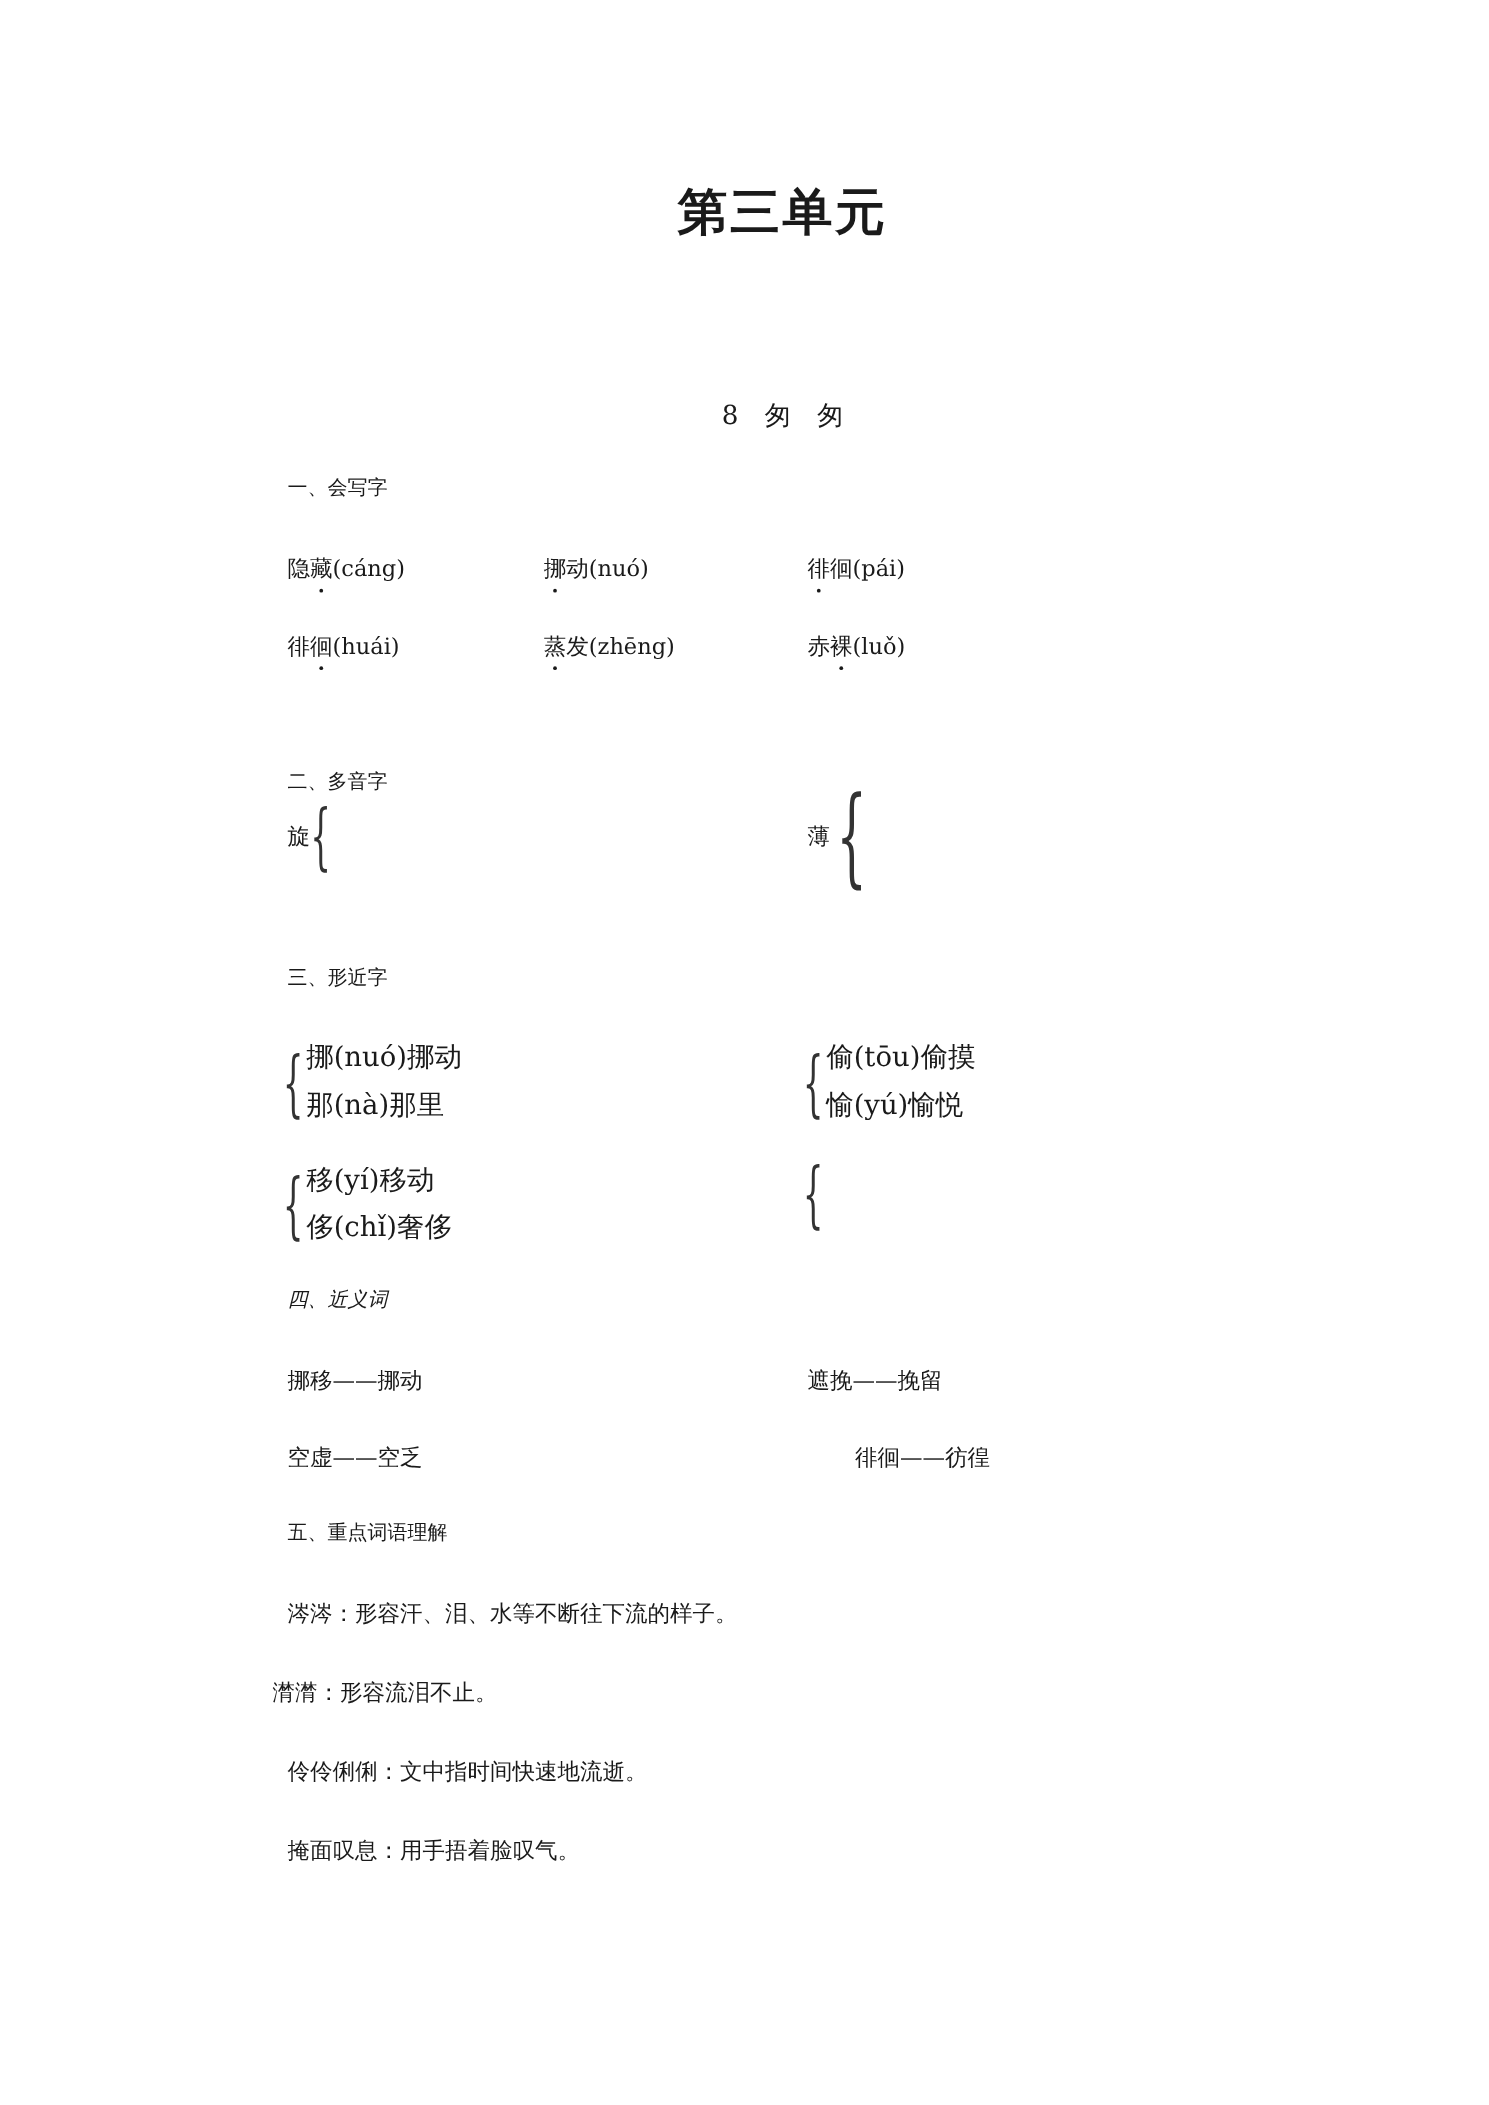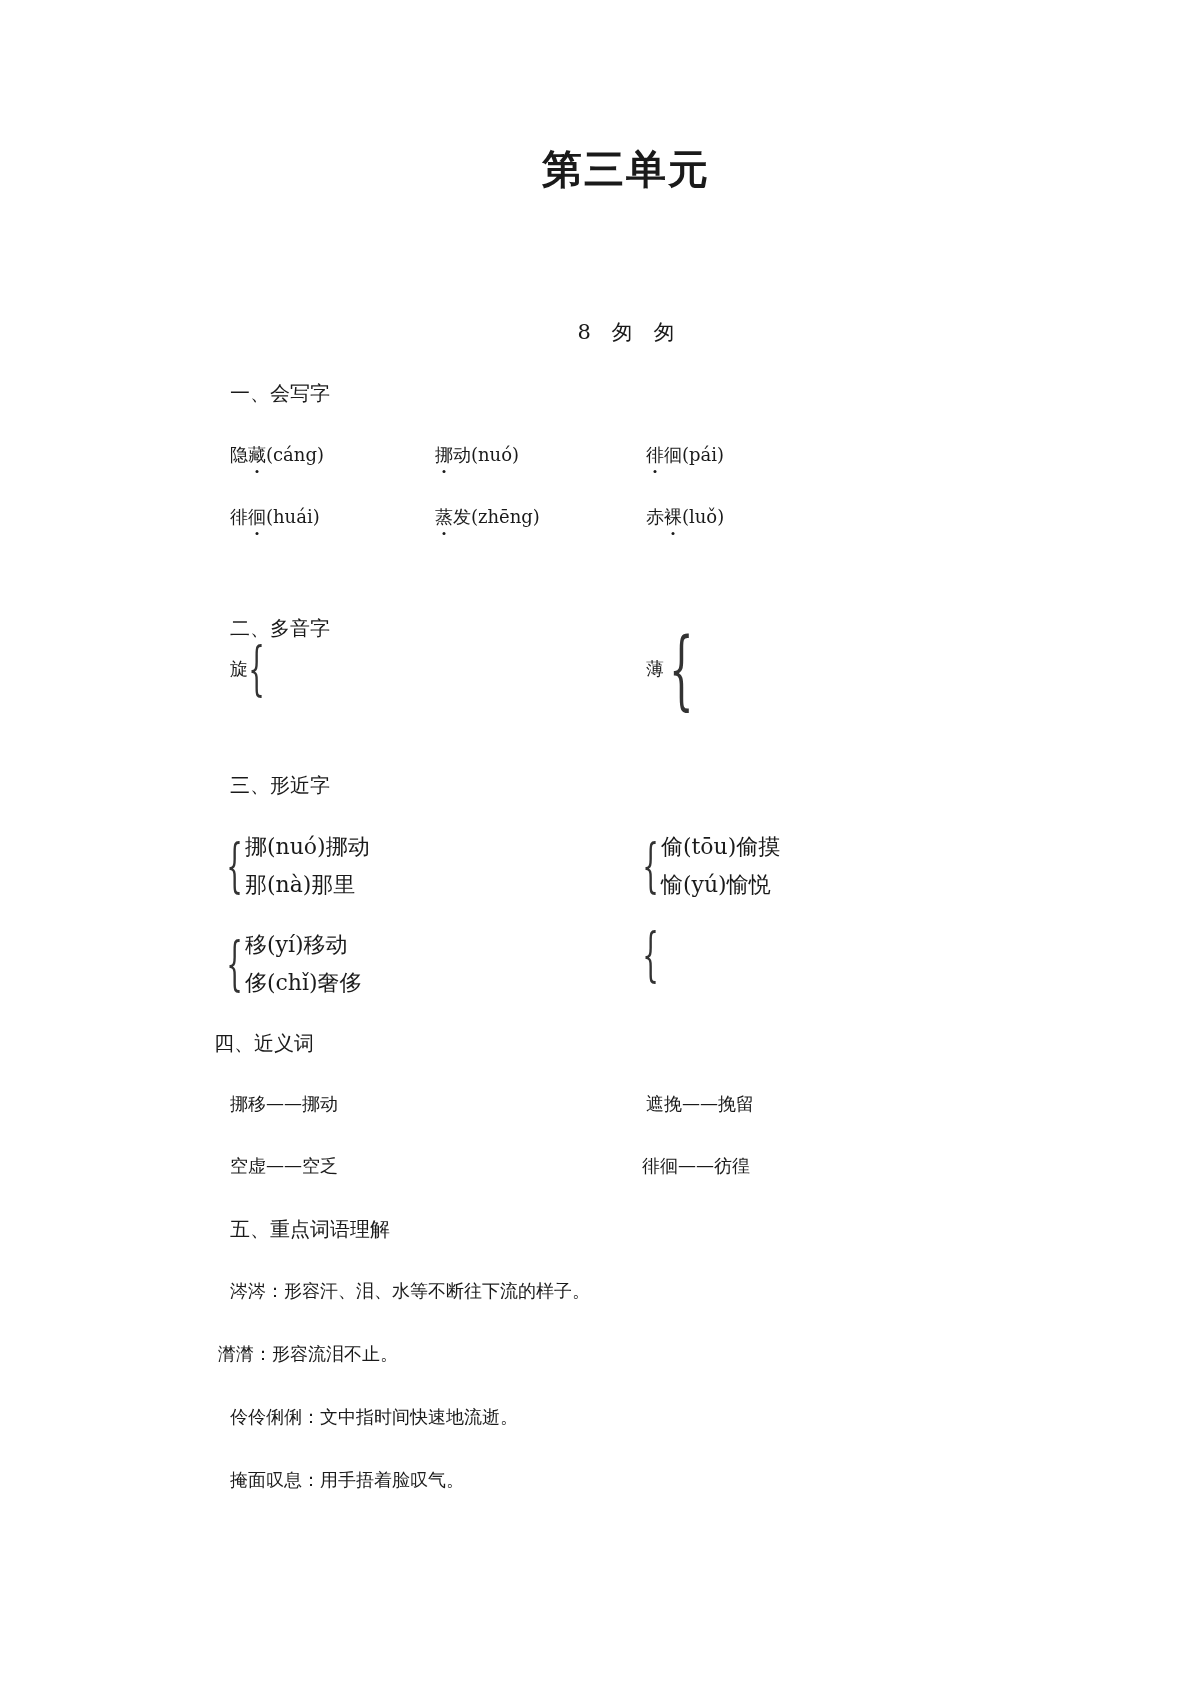--- a/index.html
+++ b/index.html
@@ -2,21 +2,21 @@
 <html><head>
 <meta charset="utf-8">
 <style>
   html, body { margin: 0; padding: 0; background: #ffffff; }
   body { width: 1191px; height: 1684px; position: relative; overflow: hidden;
          font-family: "DejaVu Serif", "Liberation Serif", serif; color: #1a1a1a; }
   .abs { position: absolute; white-space: nowrap; }
   .title { left: 0; width: 1252px; top: 142px; text-align: center; font-size: 40px;
            font-family: "DejaVu Sans", "Liberation Sans", sans-serif; font-weight: bold; letter-spacing: 2px; }
   .lesson { left: 0; width: 1252px; top: 318px; text-align: center; font-size: 21px; word-spacing: 14px; }
-  .heading { font-family: "DejaVu Sans", "Liberation Sans", sans-serif; font-size: 20px; }
+  .heading { font-family: "DejaVu Sans", "Liberation Sans", sans-serif; font-size: 16px; }
   .item { font-size: 18px; }
   .dot { position: relative; }
   .dot::after { content: ""; position: absolute; left: 50%; bottom: -8px; width: 3px; height: 3px;
                 background: #1a1a1a; border-radius: 50%; transform: translateX(-50%); }
   .brace-group { display: flex; align-items: center; }
   .brace { font-size: 58px; line-height: 1; transform: scaleX(0.45); margin: 0 -8px 0 -10px; font-weight: 200; color: #333; }
   .brace-lines div { font-size: 22px; line-height: 38px; }
   .term { font-weight: normal; font-family: "DejaVu Sans", "Liberation Sans", sans-serif; }
 </style>
 </head>
@@ -70,23 +70,23 @@
   <span class="brace">{</span>
   <div class="brace-lines">
     <div>移(yí)移动</div>
     <div>侈(chǐ)奢侈</div>
   </div>
 </div>
 <div class="abs brace-group" style="left:642px;top:926px;">
   <span class="brace">{</span>
 </div>
 
-<div class="abs heading" style="left:214px;top:1030px;">四、近义词</div>
+<div class="abs heading" style="left:230px;top:1030px;font-style:italic;">四、近义词</div>
 <div class="abs item" style="left:230px;top:1092px;">挪移——挪动</div>
 <div class="abs item" style="left:646px;top:1092px;">遮挽——挽留</div>
 <div class="abs item" style="left:230px;top:1154px;">空虚——空乏</div>
-<div class="abs item" style="left:642px;top:1154px;">徘徊——彷徨</div>
+<div class="abs item" style="left:684px;top:1154px;">徘徊——彷徨</div>
 
 <div class="abs heading" style="left:230px;top:1216px;">五、重点词语理解</div>
 <div class="abs item" style="left:230px;top:1279px;"><span class="term">涔涔：</span><span>形容汗、泪、水等不断往下流的样子。</span></div>
 <div class="abs item" style="left:218px;top:1342px;"><span class="term">潸潸：</span><span>形容流泪不止。</span></div>
 <div class="abs item" style="left:230px;top:1405px;"><span class="term">伶伶俐俐：</span><span>文中指时间快速地流逝。</span></div>
 <div class="abs item" style="left:230px;top:1468px;"><span class="term">掩面叹息：</span><span>用手捂着脸叹气。</span></div>
 
 </body></html>

